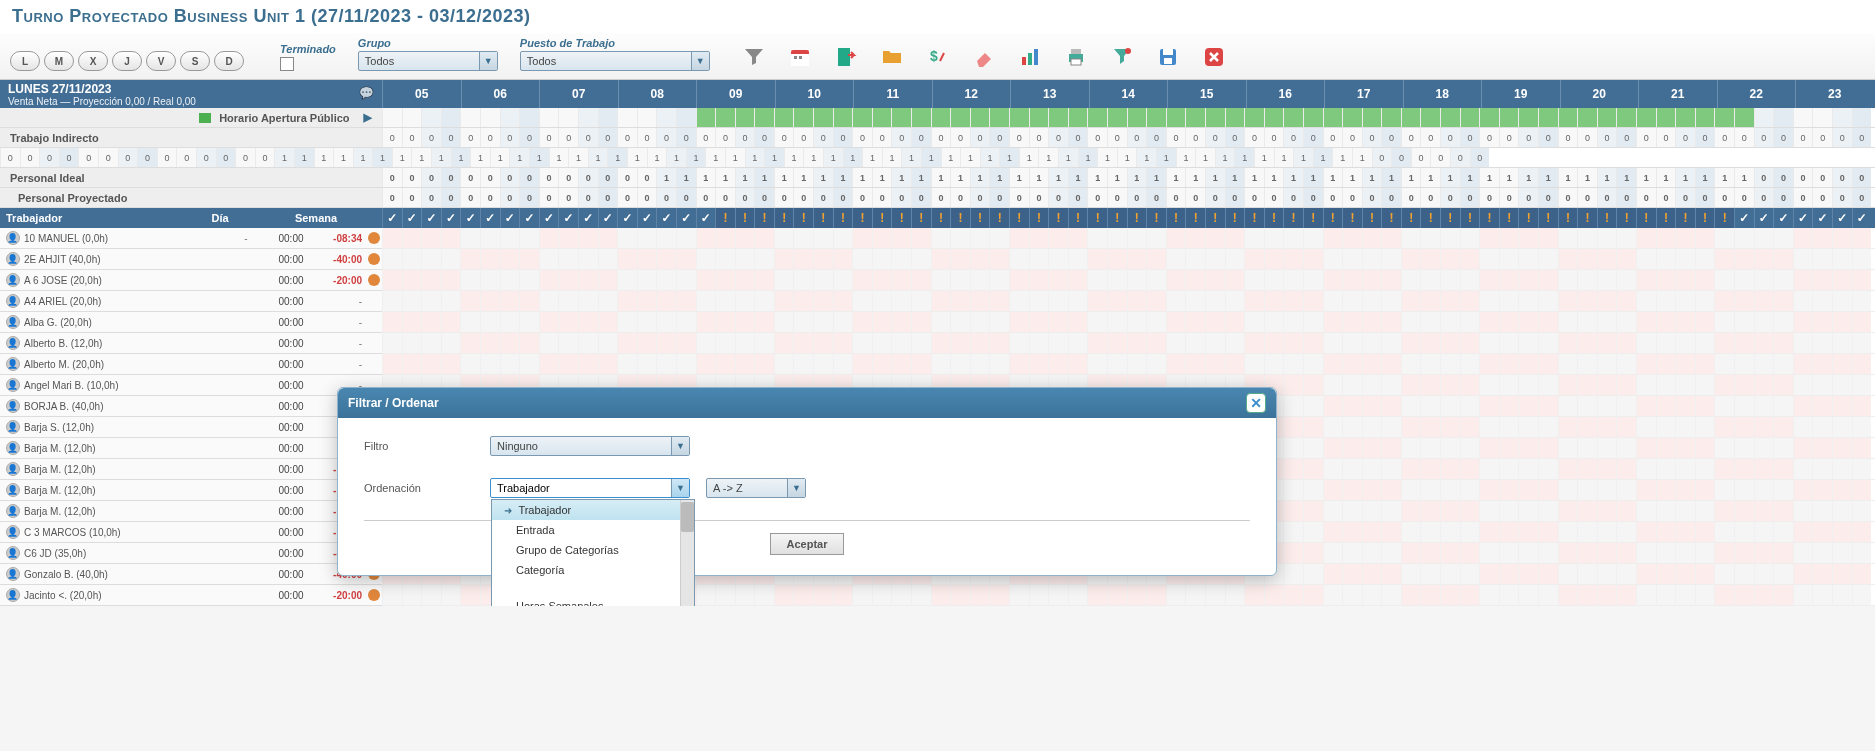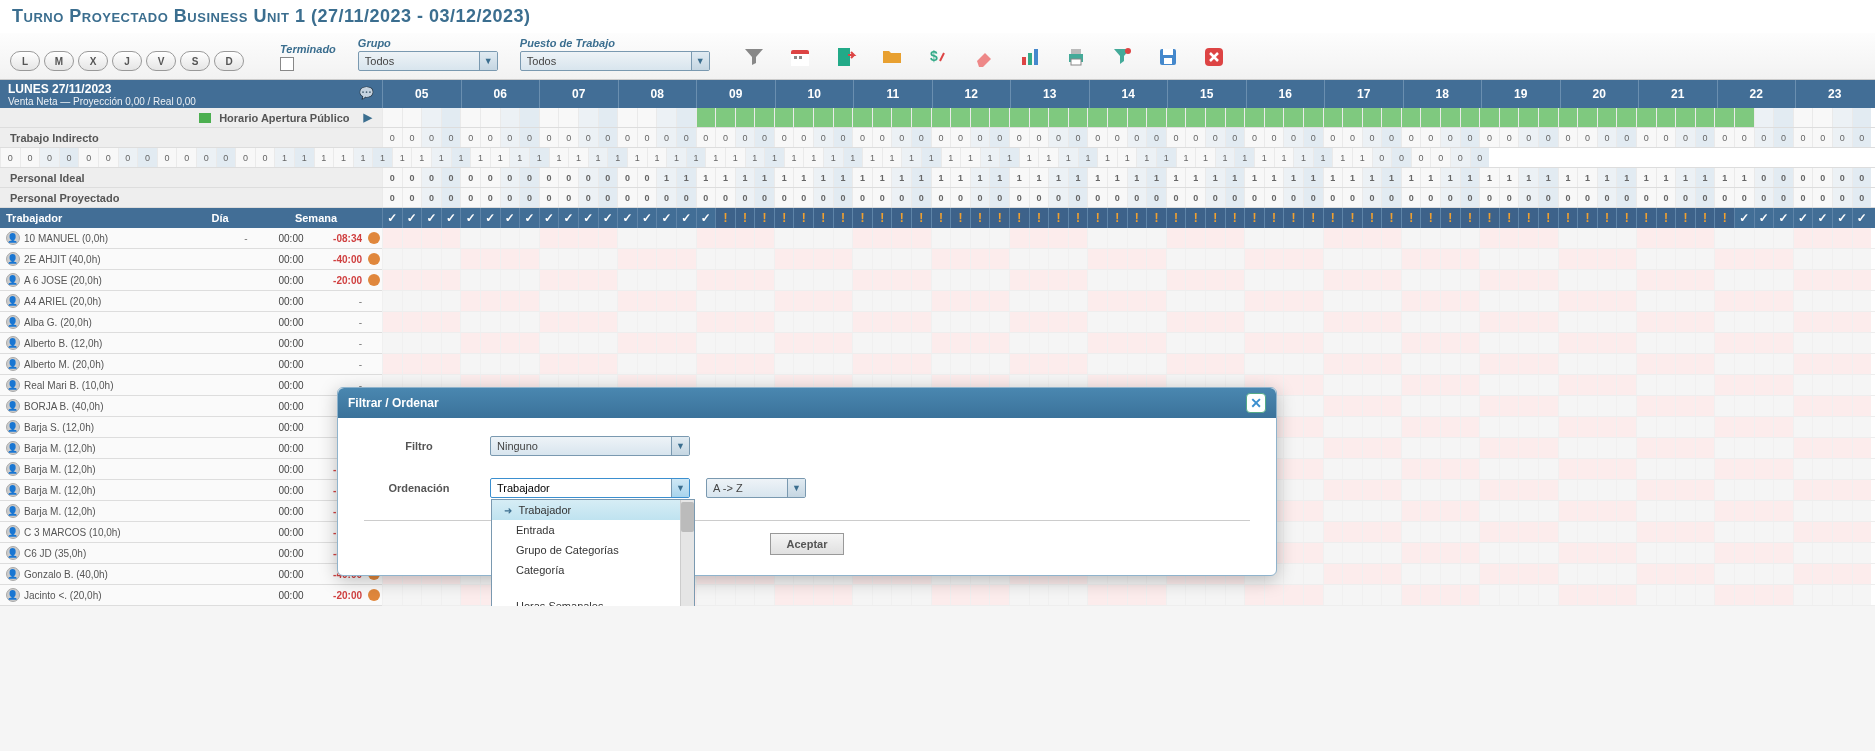--- a/index.html
+++ b/index.html
@@ -52,21 +52,21 @@
   .flag { width: 19.6px; display: flex; align-items: center; justify-content: center; border-left: 1px solid #5e84a8; font-size: 12px; }
   .flag.warn { color: #f0a030; background: #3d628a; }
   .flag.ok { color: #fff; }
   .person-icon { width: 14px; height: 14px; border-radius: 50%; background: #ccc; display: inline-flex; align-items: center; justify-content: center; color: #666; font-size: 9px; border: 1px solid #aaa; }
   
   .modal { position: absolute; left: 337px; top: 307px; width: 940px; background: #fff; border: 1px solid #8fb3cc; border-radius: 6px; box-shadow: 0 4px 18px rgba(0,0,0,0.25); z-index: 100; }
   .modal-head { background: linear-gradient(#4a87b0, #3b729a); color: #fff; font-weight: bold; font-size: 12px; padding: 5px 10px; border-radius: 6px 6px 0 0; display: flex; justify-content: space-between; align-items: center; }
   .modal-close { width: 20px; height: 20px; background: #fff; border: 1px solid #5a8; border-radius: 4px; color: #3b8fcf; display: flex; align-items: center; justify-content: center; font-weight: bold; cursor: pointer; font-size: 14px; }
   .modal-body { padding: 18px 26px 10px; }
   .form-row { display: flex; align-items: center; gap: 16px; margin-bottom: 22px; }
-  .form-label { width: 110px; font-weight: bold; color: #555; text-align: center; }
+  .form-label { width: 110px; font-weight: normal; color: #555; }
   .dd-open { position: relative; }
   .dd-list { position: absolute; top: 20px; left: 0; width: 204px; background: #fff; border: 1px solid #7a99b0; z-index: 10; }
   .dd-item { padding: 4px 12px; font-size: 11px; color: #333; cursor: pointer; display: flex; align-items: center; gap: 6px; }
   .dd-item:hover, .dd-item.sel { background: linear-gradient(#d6edf5,#bfe3f0); }
   .dd-scroll { position: absolute; right: 0; top: 0; width: 14px; height: 100%; background: #e5e5e5; border-left: 1px solid #ccc; }
   .dd-thumb { width: 100%; height: 30px; background: #bbb; border-radius: 2px; margin-top: 2px; }
   .accept-btn { padding: 4px 16px; background: linear-gradient(#f5f5f5,#e0e0e0); border: 1px solid #999; border-radius: 0; font-size: 11px; font-weight: bold; color: #555; cursor: pointer; margin: 4px auto 10px; display: block; }
   .hr-line { border: none; border-top: 1px solid #ccc; margin: 0 0 12px; }
   .arrow-right { font-size: 10px; color: #3b6e8f; }
   .select.sm { min-width: 100px; }
@@ -540,21 +540,21 @@
             <div class="quarter alt1" style="font-weight: bold;">0</div>
             <div class="quarter alt2" style="font-weight: bold;">0</div>
             <div class="quarter" style="font-weight: bold;">0</div>
             <div class="quarter" style="font-weight: bold;">0</div>
             <div class="quarter alt1" style="font-weight: bold;">0</div>
             <div class="quarter alt2" style="font-weight: bold;">0</div>
           </div>
         </div>
         <div class="sub-row">
           <div class="sub-label left">
-            <span style="font-weight: bold;">Personal Proyectado</span>
+            <span style="font-weight: bold; margin-left: 8px;">Personal Proyectado</span>
           </div>
           <div class="cells">
             <div class="quarter" style="font-weight: bold;">0</div>
             <div class="quarter" style="font-weight: bold;">0</div>
             <div class="quarter alt1" style="font-weight: bold;">0</div>
             <div class="quarter alt2" style="font-weight: bold;">0</div>
             <div class="quarter" style="font-weight: bold;">0</div>
             <div class="quarter" style="font-weight: bold;">0</div>
             <div class="quarter alt1" style="font-weight: bold;">0</div>
             <div class="quarter alt2" style="font-weight: bold;">0</div>
@@ -1348,21 +1348,21 @@
             <div class="pcell a"></div>
             <div class="pcell a"></div>
             <div class="pcell a"></div>
             <div class="pcell a"></div>
           </div>
         </div>
         <div class="person-row">
           <div class="row-head">
             <div class="nm">
               <span class="person-icon">👤</span>
-              <span>Real Mari B. (10,0h)</span>
+              <span>Angel Mari B. (10,0h)</span>
             </div>
             <div class="day"></div>
             <div class="wk">00:00</div>
             <div class="dev" style="color: rgb(119, 119, 119); font-weight: normal;">-</div>
             <div class="dot"></div>
           </div>
           <div class="person-cells">
             <div class="pcell b"></div>
             <div class="pcell b"></div>
             <div class="pcell b"></div>

